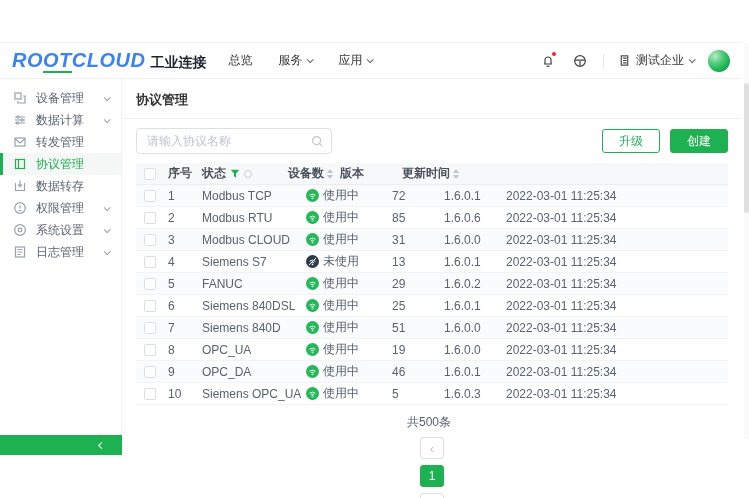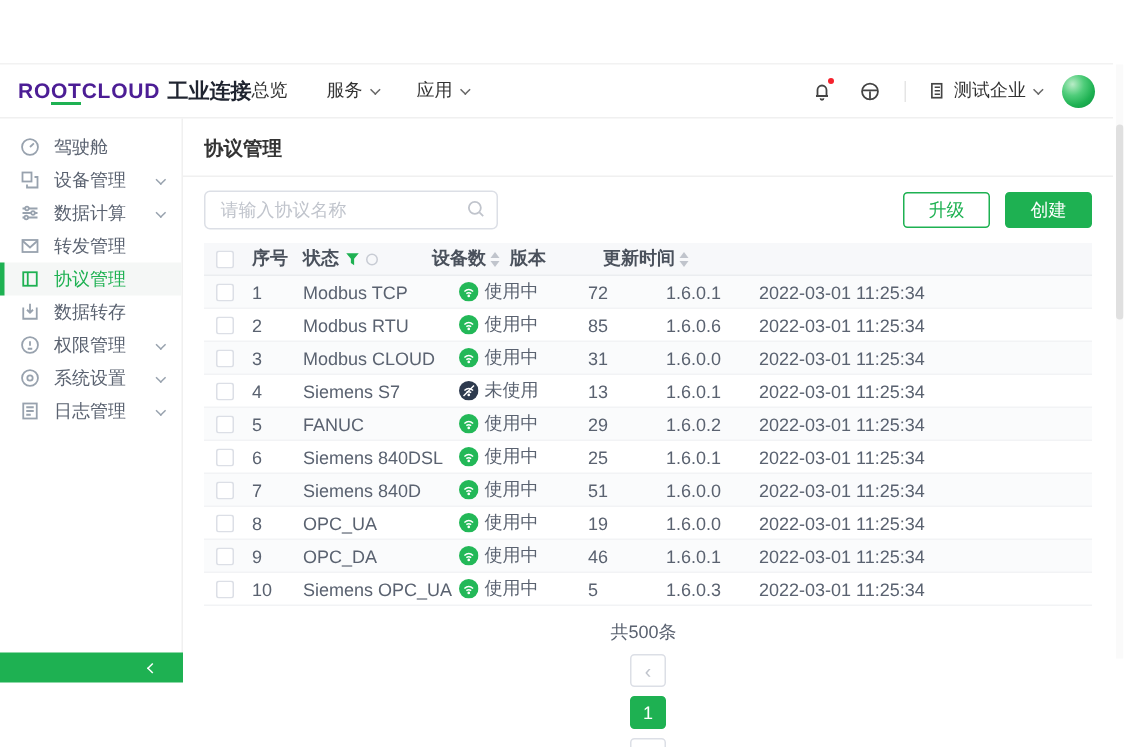--- a/index.html
+++ b/index.html
@@ -3,24 +3,24 @@
 <meta charset="utf-8">
 <style>
   * { margin:0; padding:0; box-sizing:border-box; }
   html,body { width:749px; height:498px; background:#fff; font-family:"Liberation Sans","DejaVu Sans",sans-serif; overflow:hidden; }
   .canvas { position:relative; width:749px; height:498px; background:#fff; }
   .app { position:absolute; left:0; top:42px; width:742px; height:396px; background:#fff; border-top:1px solid #f2f2f2; }
 
   
   .hdr { height:36px; display:flex; align-items:center; border-bottom:1px solid #f0f0f0; padding:0 12px; }
   .logo { display:flex; align-items:baseline; cursor:default; }
-  .logo-main { font-size:14px; font-weight:bold; color:#4c1d95; letter-spacing:.5px; }
+  .logo-main { font-size:20px; font-weight:bold; color:#3b82f6; letter-spacing:.5px;font-style:italic; }
   .logo-main .u { border-bottom:2px solid #1EB152; }
   .logo-suffix { font-size:14px; font-weight:bold; color:#1f2430; margin-left:5px; }
-  .topnav { display:flex; align-items:center; gap:26px; }
+  .topnav { display:flex; align-items:center; margin-left:22px; gap:26px; }
   .topnav-item { font-size:12px; color:#333; display:flex; align-items:center; gap:5px; cursor:pointer; }
   .chev { width:5px; height:5px; border-right:1.2px solid #666; border-bottom:1.2px solid #666; transform:rotate(45deg) translateY(-1px); display:inline-block; }
   .hdr-right { margin-left:auto; display:flex; align-items:center; gap:14px; }
   .icon-btn { position:relative; width:18px; height:18px; display:flex; align-items:center; justify-content:center; cursor:pointer; }
   .red-dot { position:absolute; top:0; right:1px; width:4px; height:4px; border-radius:50%; background:#f5222d; }
   .hdr-divider { width:1px; height:14px; background:#e5e5e5; }
   .tenant { display:flex; align-items:center; gap:5px; font-size:12px; color:#333; cursor:pointer; }
   .avatar { width:22px; height:22px; border-radius:50%; background:radial-gradient(circle at 32% 28%, #b9ecc7 0%, #4fcd7a 35%, #1EB152 65%, #0e9140 100%); cursor:pointer; }
 
   
@@ -136,29 +136,20 @@
           <span>测试企业</span>
           <i class="chev"></i>
         </span>
         <span class="avatar"></span>
       </div>
     </div>
 
     <div class="body-row">
 
       <div class="sidebar">
-        <div class="side-item">
-          <span class="s-ico">
-              <svg width="14" height="14" viewBox="0 0 14 14" fill="none" stroke="currentColor" stroke-width="1.2">
-                <circle cx="7" cy="7" r="5.3"></circle>
-                <path d="M7 7 L9.6 4.6"></path>
-              </svg>
-            </span>
-          <span class="s-label">驾驶舱</span>
-        </div>
         <div class="side-item">
           <span class="s-ico">
               <svg width="14" height="14" viewBox="0 0 14 14" fill="none" stroke="currentColor" stroke-width="1.2">
                 <rect x="2" y="2" width="6" height="6"></rect>
                 <path d="M10 5 h2 v7 h-7 v-2"></path>
               </svg>
             </span>
           <span class="s-label">设备管理</span>
           <i class="chev"></i>
         </div>

